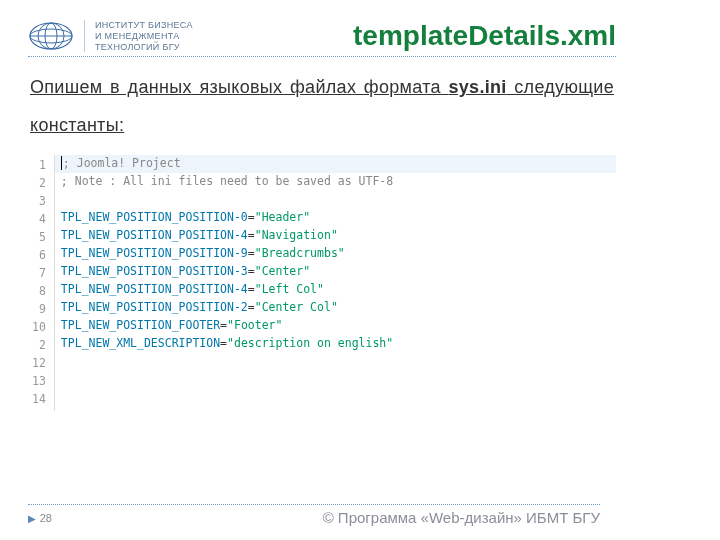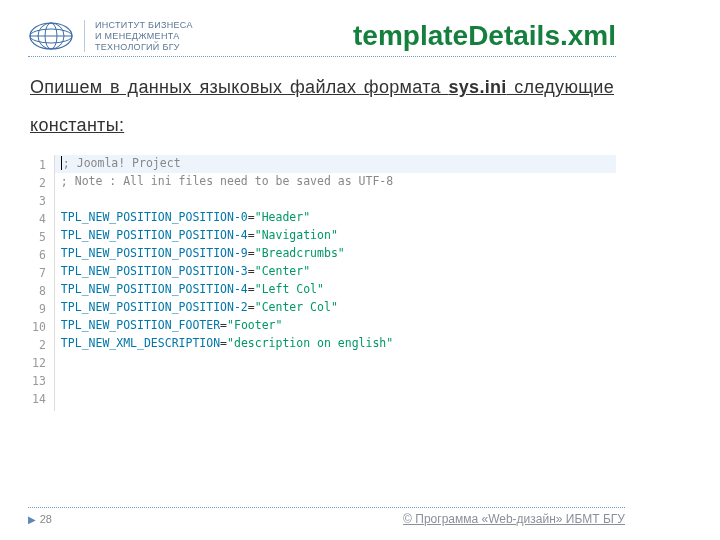--- a/index.html
+++ b/index.html
@@ -14,23 +14,23 @@
   .code-block { display: flex; font-family: Consolas, monospace; font-size: 11.5px; line-height: 1.55; margin: 6px 0 18px 0; }
   .gutter { background: #fff; color: #999; text-align: right; padding: 2px 8px 2px 4px; border-right: 1px solid #ddd; user-select: none; min-width: 26px; }
   .gutter div { height: 18px; }
   .code { flex: 1; background: #fff; }
   .code-line { white-space: pre; height: 18px; padding-left: 6px; }
   .hl { background: #eef4fb; }
   .cursor-mark { border-left: 1px solid #000; margin-right: 1px; }
   .tok-comment { color: #888; }
   .tok-key { color: #0077aa; }
   .tok-str { color: #009966; }
-  .footer { position: absolute; left: 28px; right: 19px; bottom: 14px; border-top: 1px dotted #6b9ac4; padding-top: 4px; display: flex; justify-content: space-between; align-items: center; font-size: 11px; color: #888; }
+  .footer { position: absolute; left: 28px; right: 44px; bottom: 14px; border-top: 1px dotted #6b9ac4; padding-top: 4px; display: flex; justify-content: space-between; align-items: center; font-size: 11px; color: #888; }
   .page-arrow { font-size: 10px; color: #5e86b8; margin-right: 4px; }
-  .copyright { font-size: 12px; color: #8a8f99; text-decoration: underline; }
+  .copyright { font-size: 15px; color: #8a8f99; }
 </style>
 </head>
 <body>
 
 <div class="slide">
 
   <div class="header">
     <div class="logo-block">
       <span class="logo-icon">
         <svg viewBox="0 0 46 30" width="46" height="30">

